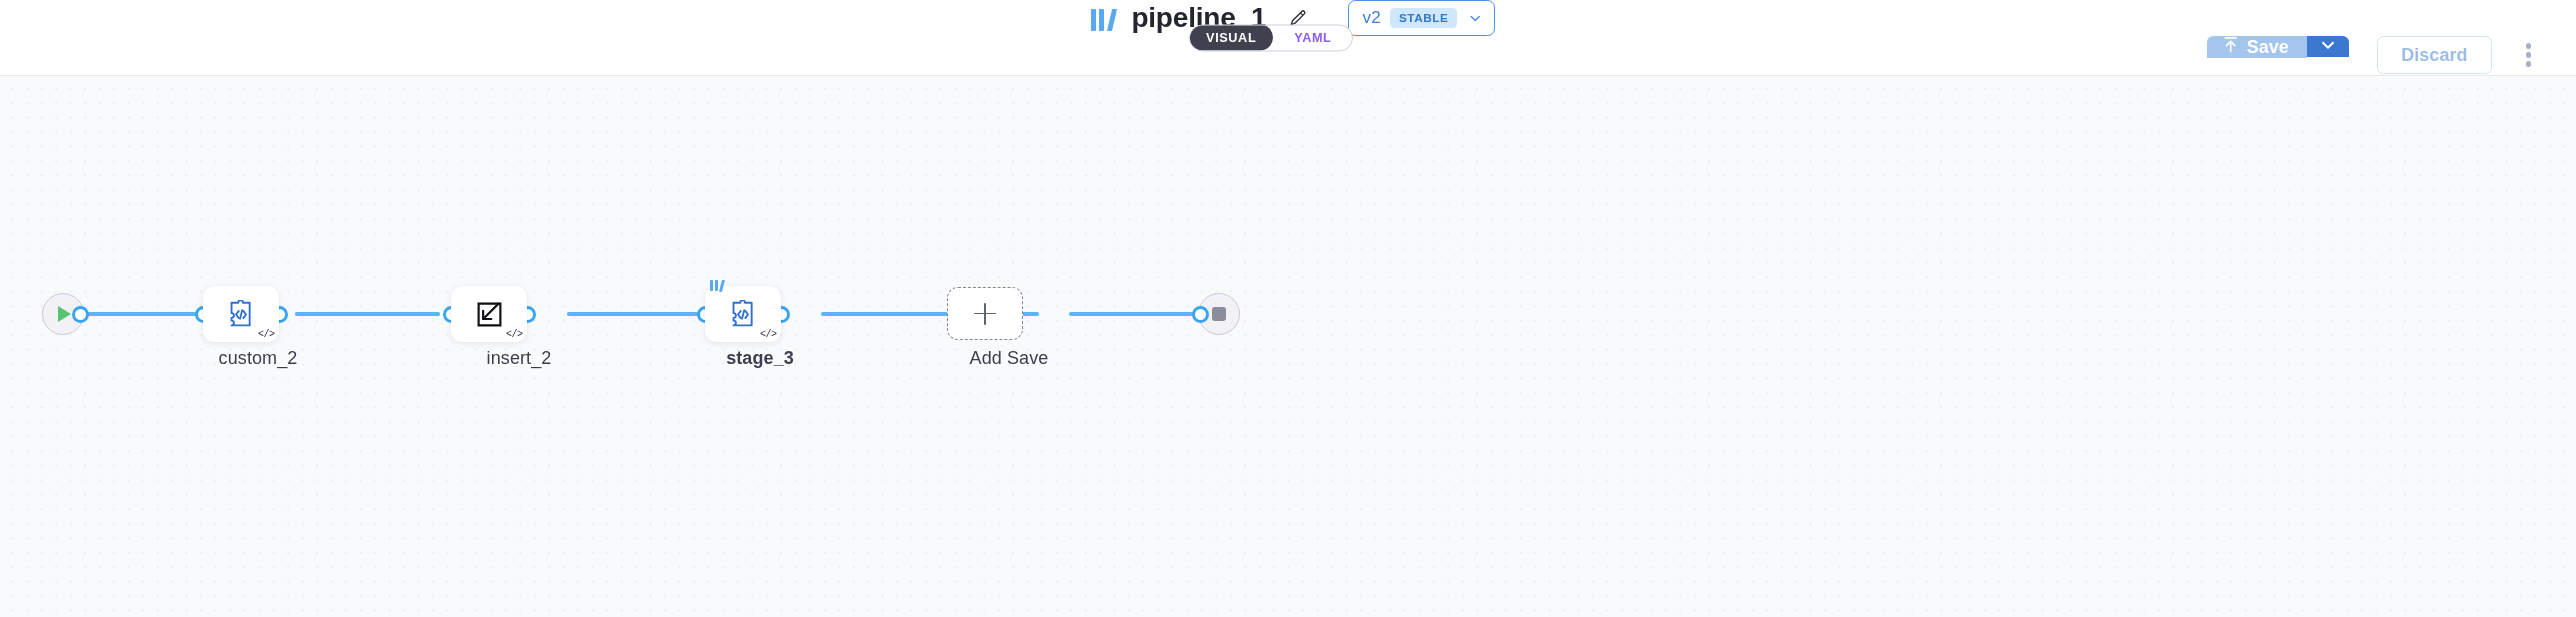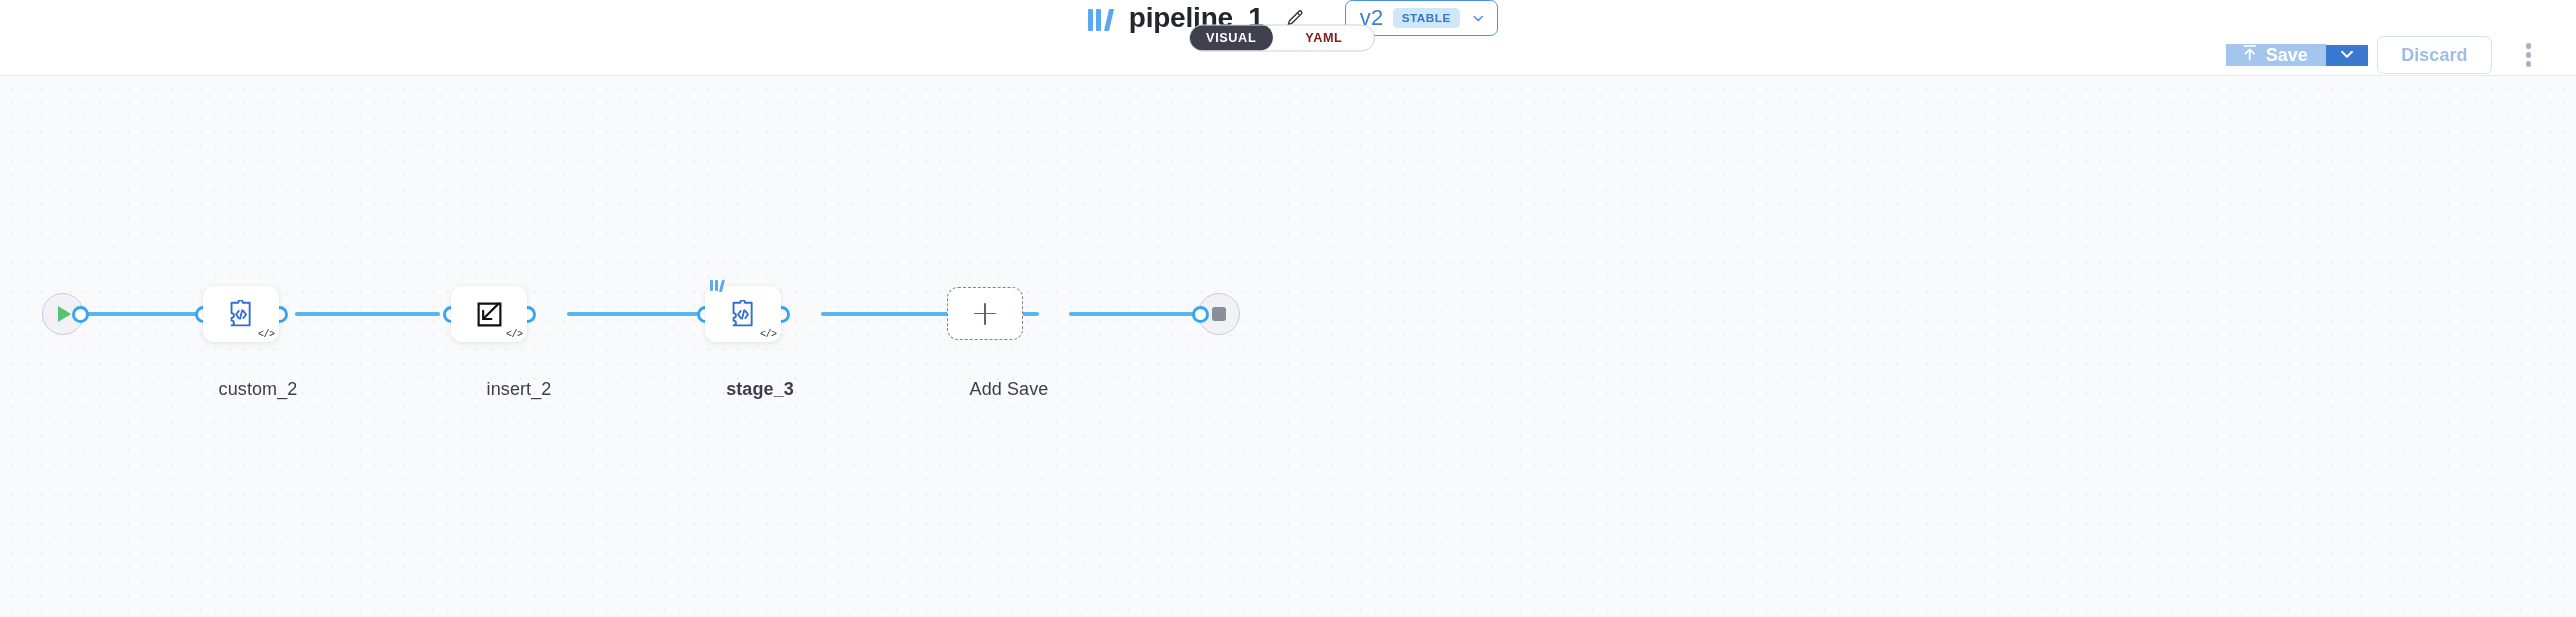--- a/index.html
+++ b/index.html
@@ -91,21 +91,21 @@
     border-radius: 7.3px;
     display: flex;
     align-items: center;
     padding: 0 10px 0 13.6px;
     gap: 9px;
     cursor: pointer;
     background: #fff;
     flex: none;
   }
   .version-num {
-    font-size: 22px;
+    font-size: 17px;
     color: #3d7fd4;
     font-weight: normal;
     letter-spacing: 0.3px;
   }
   .version-badge {
     background: #cfe7fb;
     color: #3278c4;
     font-size: 11.8px;
     font-weight: bold;
     letter-spacing: 0.5px;
@@ -137,42 +137,42 @@
     padding: 0;
   }
   .mode-opt {
     display: flex;
     align-items: center;
     justify-content: center;
     font-size: 12.7px;
     font-weight: bold;
     letter-spacing: 0.6px;
     cursor: pointer;
-    padding: 0 32px;
-    color: #7f1d1d;
+    padding: 0 21px;
+    color: #8b5cf6;
     background: transparent;
     border-radius: 14.5px;
   }
   .mode-opt.active {
     background: #3f414e;
     color: #ffffff;
     margin: -0.9px 0 -0.9px -0.9px;
     padding: 12px 17px;
   }
 
   .header-right {
     margin-left: auto;
     display: flex;
     align-items: center;
     gap: 0;
   }
 
   .save-group {
     display: flex;
-    align-items: center;
+    align-items: flex-start;
     height: 38px;
     border-radius: 6.4px;
     overflow: hidden;
     flex: none;
   }
   .save-btn {
     background: #a5c6ec;
     color: #ffffff;
     font-size: 18px;
     font-weight: bold;
@@ -188,21 +188,21 @@
     background: #3b78cf;
     width: 42px;
     display: flex;
     align-items: center;
     justify-content: center;
     cursor: pointer;
     border: none;
   }
 
   .discard-btn {
-    margin-left: 9px;
+    margin-left: 28px;
     height: 38px;
     border: 0.9px solid #d4e2f5;
     background: #ffffff;
     border-radius: 6.4px;
     color: #9cbde8;
     font-size: 18px;
     font-weight: bold;
     padding: 0 23.6px;
     cursor: pointer;
     display: flex;
@@ -342,21 +342,21 @@
     justify-content: center;
     cursor: pointer;
     z-index: 5;
   }
   .plus-h, .plus-v { position: absolute; background: #5e6275; border-radius: 0.9px; }
   .plus-h { width: 22px; height: 1.8px; }
   .plus-v { width: 1.8px; height: 22px; }
 
   .node-label {
     position: absolute;
-    top: 303px;
+    top: 272px;
     font-size: 18px;
     color: #3b3e4d;
     text-align: center;
     white-space: nowrap;
     transform: translateX(-50%);
     letter-spacing: 0.1px;
   }
 </style>
 </head>
 <body>

